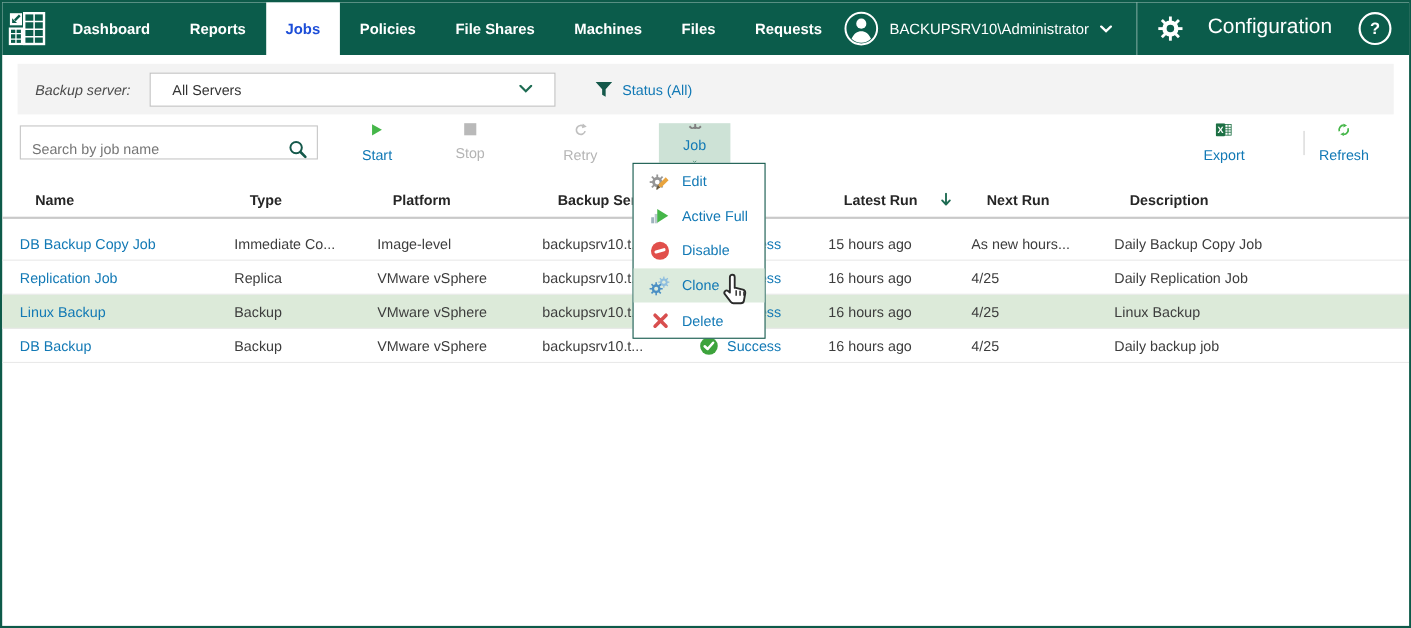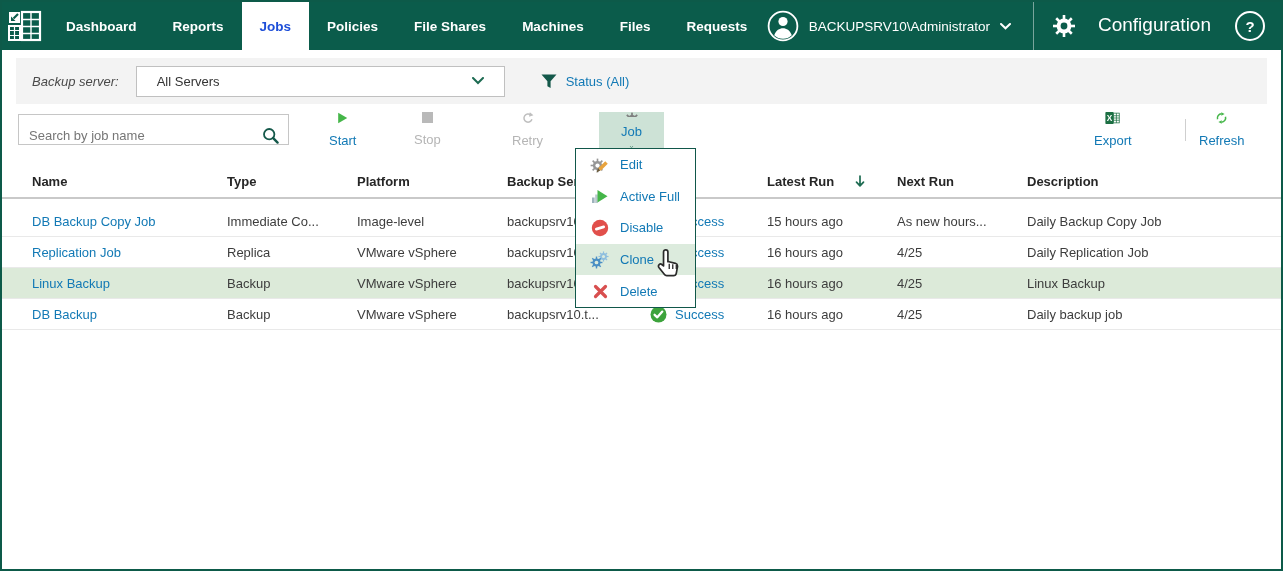--- a/index.html
+++ b/index.html
@@ -44,21 +44,21 @@
   .tb-sep { position:absolute; left:1183px; top:7px; height:22px; border-left:1px solid #cfcfcf; }
   .stop-sq { width:11px; height:11px; background:#b9b9b9; }
   
   .thead { position:absolute; top:163px; left:0; right:0; height:34px; border-bottom:2px solid #c9c9c9;
            display:grid; grid-template-columns:195px 130px 150px 143px 117px 130px 130px auto;
            padding-left:30px; align-items:center; font-size:13px; font-weight:bold; color:#262626; }
   .thead .hcell { cursor:pointer; display:flex; align-items:center; }
   .tbody { position:absolute; top:204px; left:0; right:0; }
   .trow { height:31px; border-bottom:1px solid #e9e9e9;
           display:grid; grid-template-columns:195px 130px 150px 143px 117px 130px 130px auto;
-          padding-left:30px; align-items:center; font-size:13px; color:#3d3d3d; cursor:pointer; }
+          padding-left:16px; align-items:center; font-size:13px; color:#3d3d3d; cursor:pointer; }
   .trow.selected { background:#dcead9; }
   .link { color:#1279b5; text-decoration:none; cursor:pointer; white-space:nowrap; overflow:hidden; }
   .cell { white-space:nowrap; overflow:hidden; }
   .status-cell { display:flex; align-items:center; gap:8px; }
   .sort-ico { margin-left:20px; display:inline-flex; }
   
   .menu { position:absolute; left:573px; top:146px; width:121px; background:#fff;
           border:1px solid #11574a; z-index:30; }
   .mitem { height:31.6px; display:flex; align-items:center; gap:10px; padding-left:14px;
            font-size:13px; color:#1279b5; cursor:pointer; }

